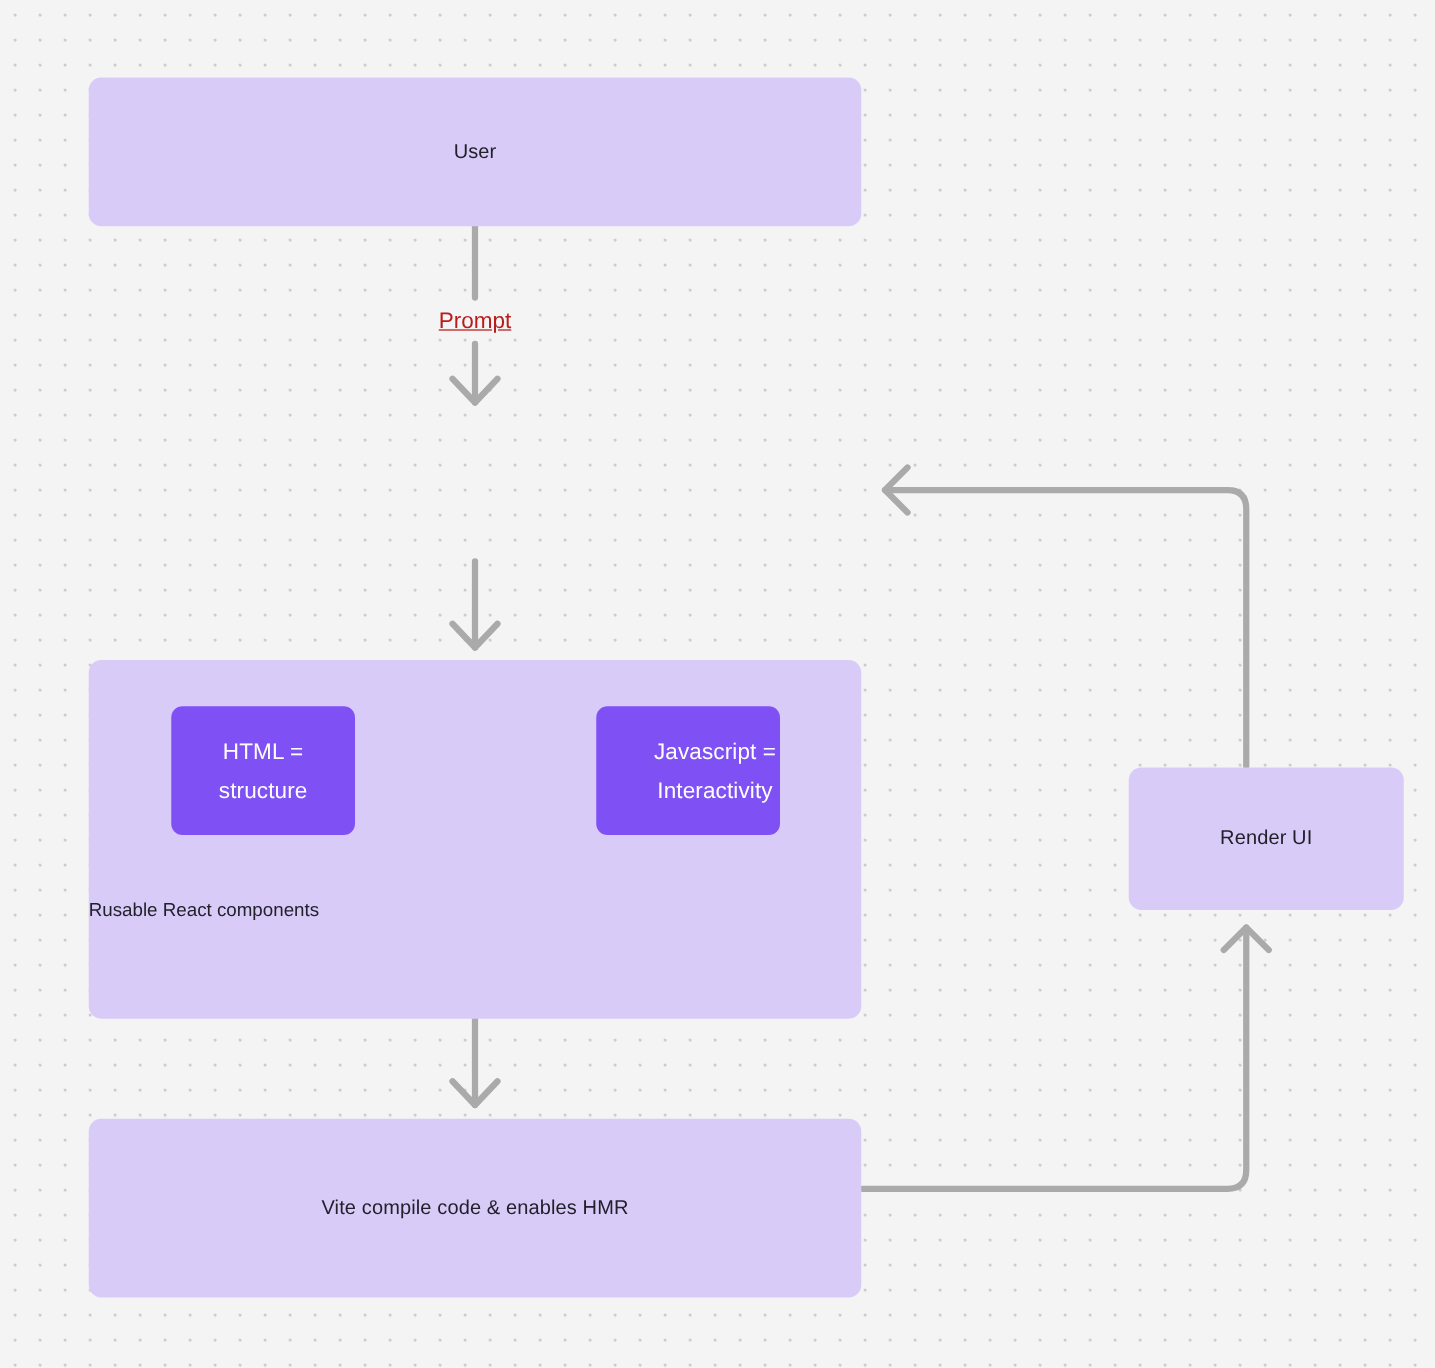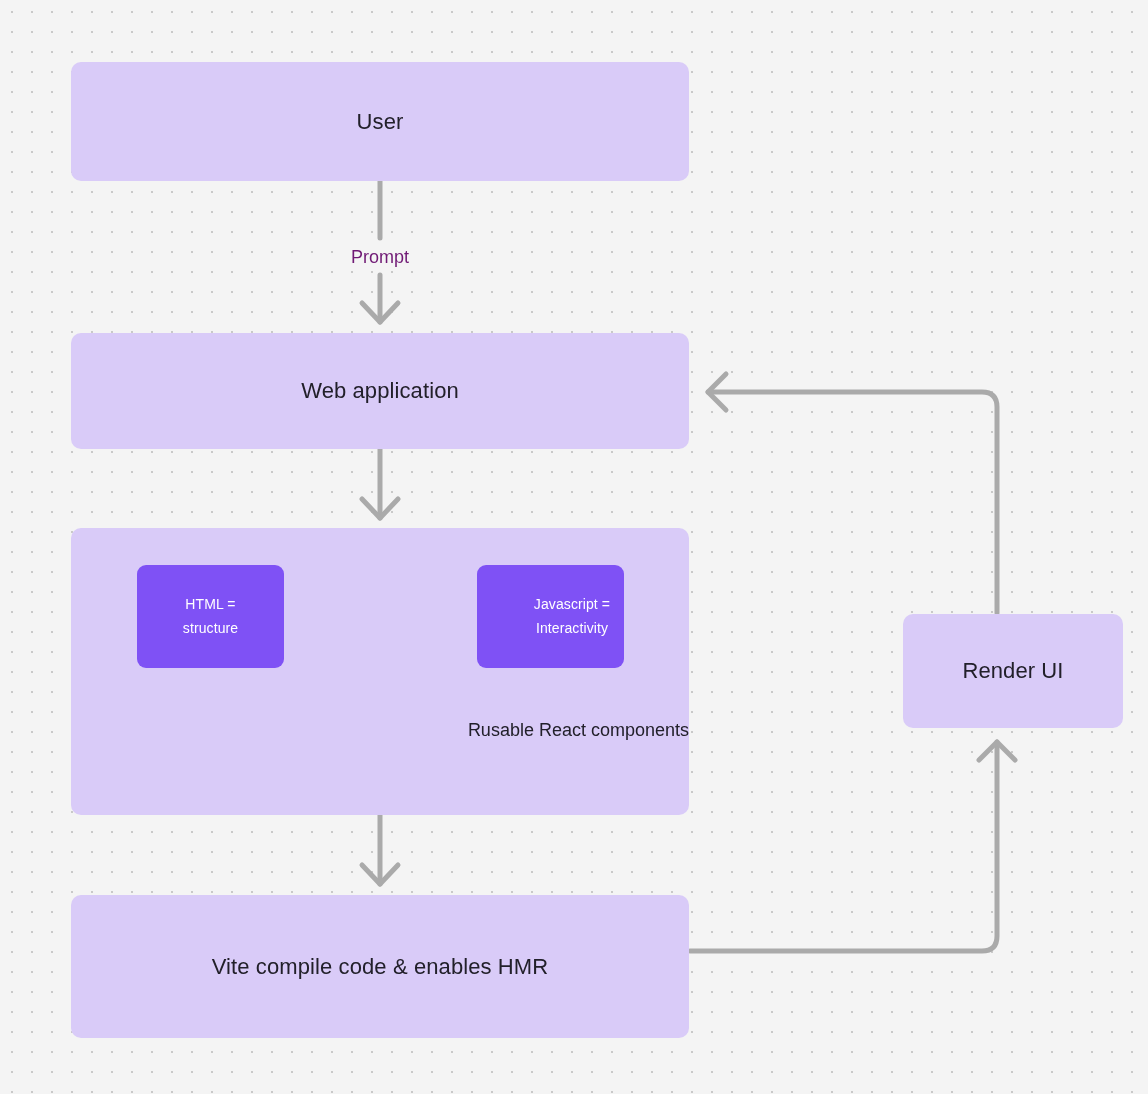--- a/index.html
+++ b/index.html
@@ -39,46 +39,46 @@
     color: #22202a;
   }
 
   .node-dark {
     background: #7f51f5;
     color: #ffffff;
     border-radius: 9px;
   }
 
   .node-label {
-    font-size: 22px;
+    font-size: 16px;
     line-height: 1.6;
     text-align: center;
     letter-spacing: 0.1px;
     white-space: pre-line;
   }
 
   .node-dark .node-label {
-    font-size: 14px;
+    font-size: 18px;
     line-height: 1.68;
   }
 
   
   .group-box {
     position: absolute;
     box-sizing: border-box;
     border-radius: 10px;
     background: #d9cbf8;
   }
 
   .group-caption {
     position: absolute;
     left: 0;
     right: 0;
-    text-align: right;
-    font-size: 18px;
+    text-align: left;
+    font-size: 15px;
     color: #22202a;
   }
 
   svg.edges {
     position: absolute;
     left: 0;
     top: 0;
     width: 1148px;
     height: 1094px;
     pointer-events: none;
@@ -96,25 +96,26 @@
     fill: none;
     stroke: #aaaaaa;
     stroke-width: 5;
     stroke-linecap: round;
     stroke-linejoin: round;
   }
 
   .edge-label {
     position: absolute;
     font-size: 18px;
-    color: #701a75;
+    color: #b91c1c;
     background: #f4f4f4;
     padding: 0 5px;
     white-space: nowrap;
     transform: translate(-50%, -50%);
+    text-decoration: underline;
   }
 </style>
 </head>
 <body>
 
 <div id="canvas">
 
   <svg class="edges" viewBox="0 0 1148 1094">
 
     <path class="edge-path" d="M 380 181 L 380 238"></path>
@@ -133,23 +134,20 @@
     <path class="edge-path" d="M 997 613 L 997 407 Q 997 392 982 392 L 708 392"></path>
     <path class="edge-head" d="M 726 374 L 708 392 L 726 410"></path>
   </svg>
 
   <div class="node node-light" style="left:71px; top:62px; width:618px; height:119px;">
     <span class="node-label">User</span>
   </div>
 
   <div class="edge-label" style="left:380px; top:257px;">Prompt</div>
 
-  <div class="node node-light" style="left:71px; top:333px; width:618px; height:116px;">
-    <span class="node-label">Web application</span>
-  </div>
 
   <div class="group-box" style="left:71px; top:528px; width:618px; height:287px;">
 
     <div class="node node-dark" style="left:66px; top:37px; width:147px; height:103px;">
       <span class="node-label">HTML =
 structure</span>
     </div>
 
 
     <div class="node node-dark" style="left:406px; top:37px; width:147px; height:103px;padding-left:43px;">

